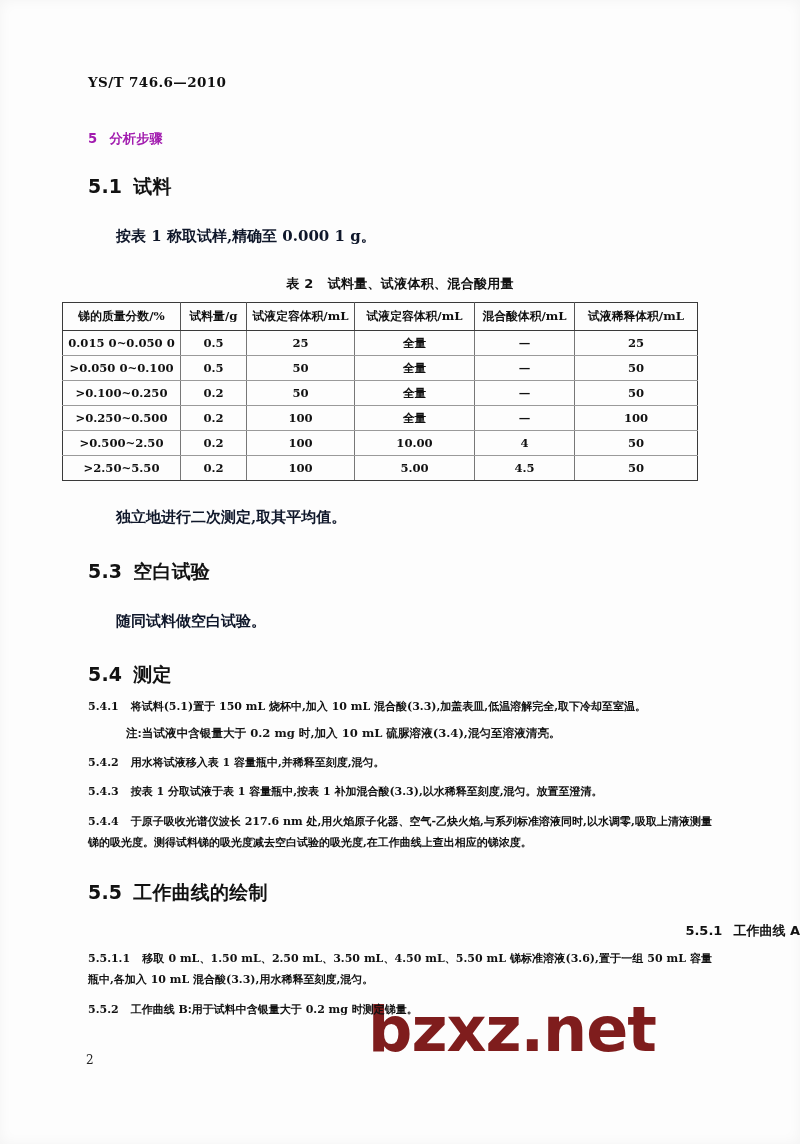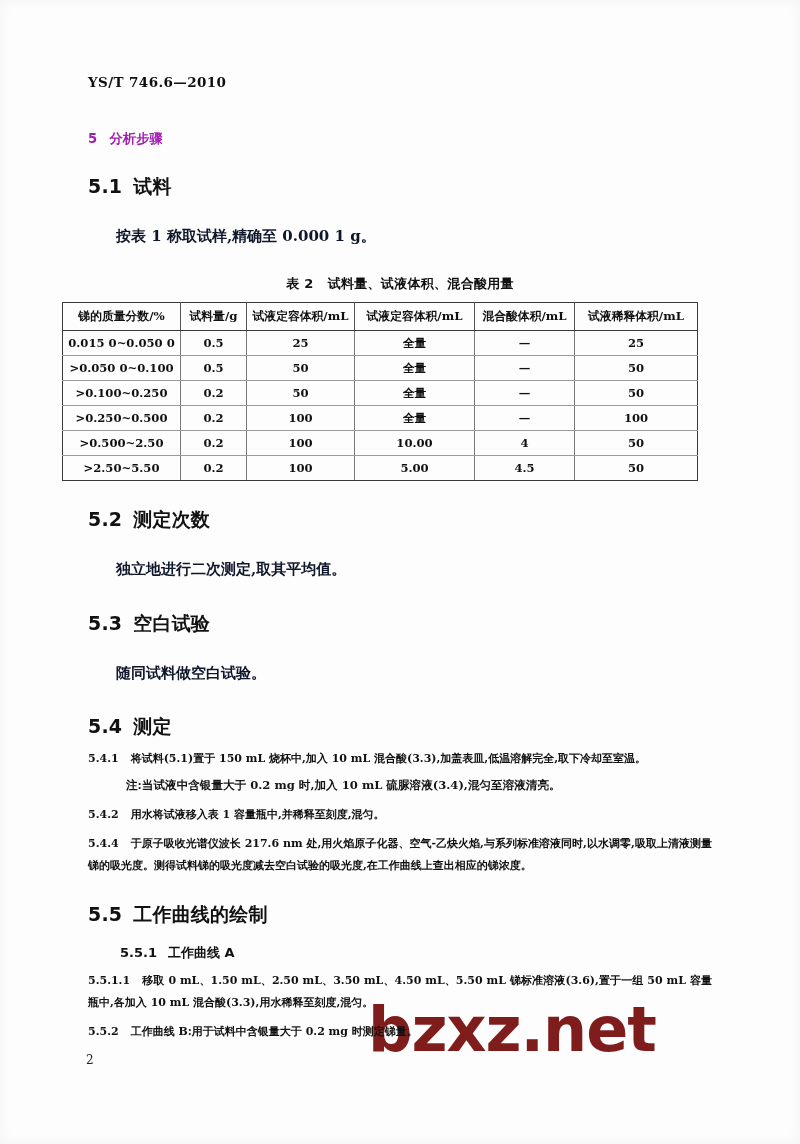--- a/index.html
+++ b/index.html
@@ -87,25 +87,26 @@
     margin: 26px 0 0 88px;
     font-family: "DejaVu Sans", "Liberation Sans", sans-serif;
     font-weight: bold;
     font-size: 19px;
     letter-spacing: 0.2px;
     color: #121212;
   }
   .h2 .num { margin-right: 11px; }
 
   .h3 {
-    margin: 16px 0 0 120px;
+    margin: 16px 0 0 44px;
     font-family: "DejaVu Sans", "Liberation Sans", sans-serif;
     font-weight: bold;
     font-size: 13px;
     color: #121212;
+    text-align: right;
   }
   .h3 .num { margin-right: 11px; }
 
   .para {
     margin: 22px 88px 0 88px;
     font-size: 15px;
     line-height: 1.95;
     text-align: justify;
     color: #0f172a;
     font-weight: bold;
@@ -288,23 +289,20 @@
             <td>&gt;2.50~5.50</td>
             <td>0.2</td>
             <td>100</td>
             <td>5.00</td>
             <td>4.5</td>
             <td>50</td>
           </tr>
         </tbody>
       </table>
 
-      <div class="h2">
-        <span class="num">5.2</span><span>测定次数</span>
-      </div>
       <div class="para indent">独立地进行二次测定,取其平均值。</div>
 
       <div class="h2">
         <span class="num">5.3</span><span>空白试验</span>
       </div>
       <div class="para indent">随同试料做空白试验。</div>
 
       <div class="h2">
         <span class="num">5.4</span><span>测定</span>
       </div>
@@ -312,20 +310,23 @@
       <div class="numbered">
         <span class="num">5.4.1</span><span>将试料(5.1)置于 150 mL 烧杯中,加入 10 mL 混合酸(3.3),加盖表皿,低温溶解完全,取下冷却至室温。</span>
       </div>
 
       <div class="note">注:当试液中含银量大于 0.2 mg 时,加入 10 mL 硫脲溶液(3.4),混匀至溶液清亮。</div>
 
       <div class="numbered">
         <span class="num">5.4.2</span><span>用水将试液移入表 1 容量瓶中,并稀释至刻度,混匀。</span>
       </div>
 
+      <div class="numbered">
+        <span class="num">5.4.3</span><span>按表 1 分取试液于表 1 容量瓶中,按表 1 补加混合酸(3.3),以水稀释至刻度,混匀。放置至澄清。</span>
+      </div>
 
       <div class="numbered">
         <span class="num">5.4.4</span><span>于原子吸收光谱仪波长 217.6 nm 处,用火焰原子化器、空气-乙炔火焰,与系列标准溶液同时,以水调零,吸取上清液测量锑的吸光度。测得试料锑的吸光度减去空白试验的吸光度,在工作曲线上查出相应的锑浓度。</span>
       </div>
 
       <div class="h2">
         <span class="num">5.5</span><span>工作曲线的绘制</span>
       </div>
 
       <div class="h3">

